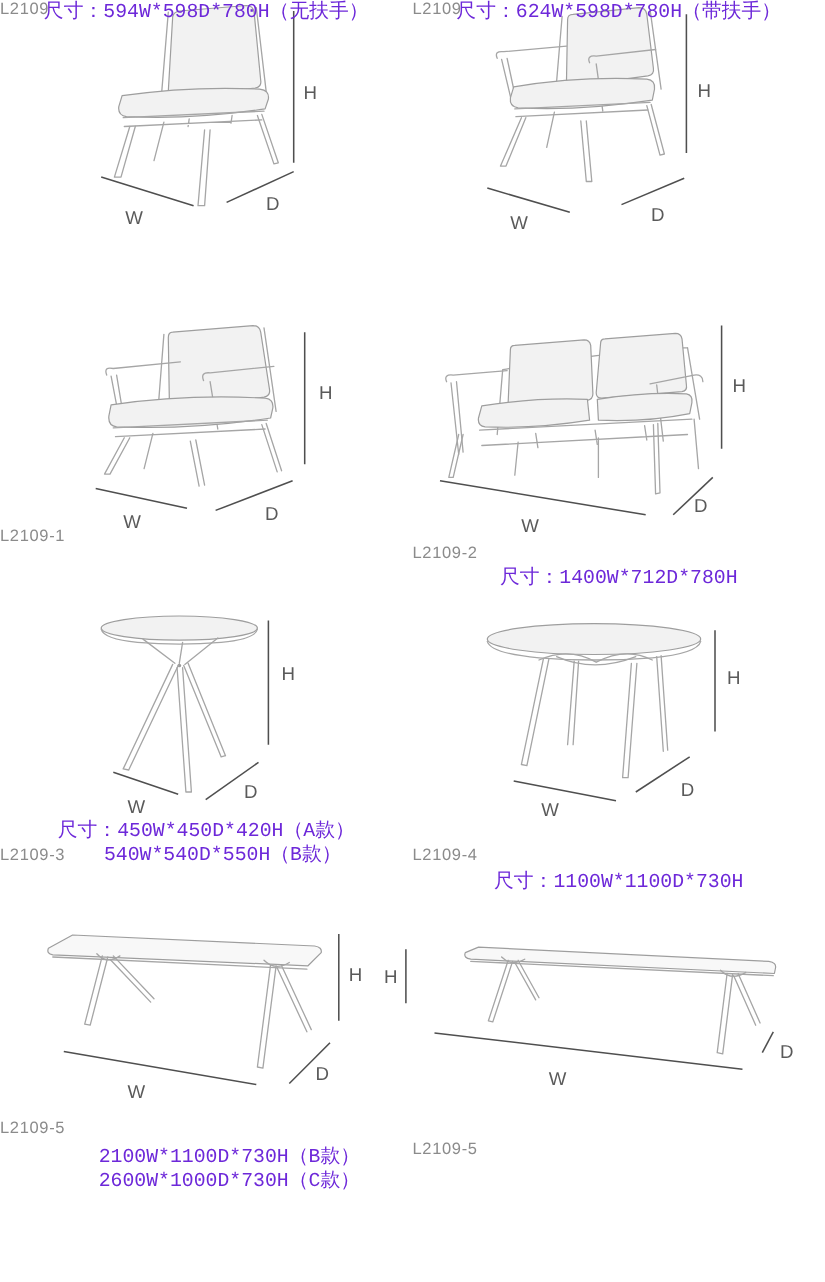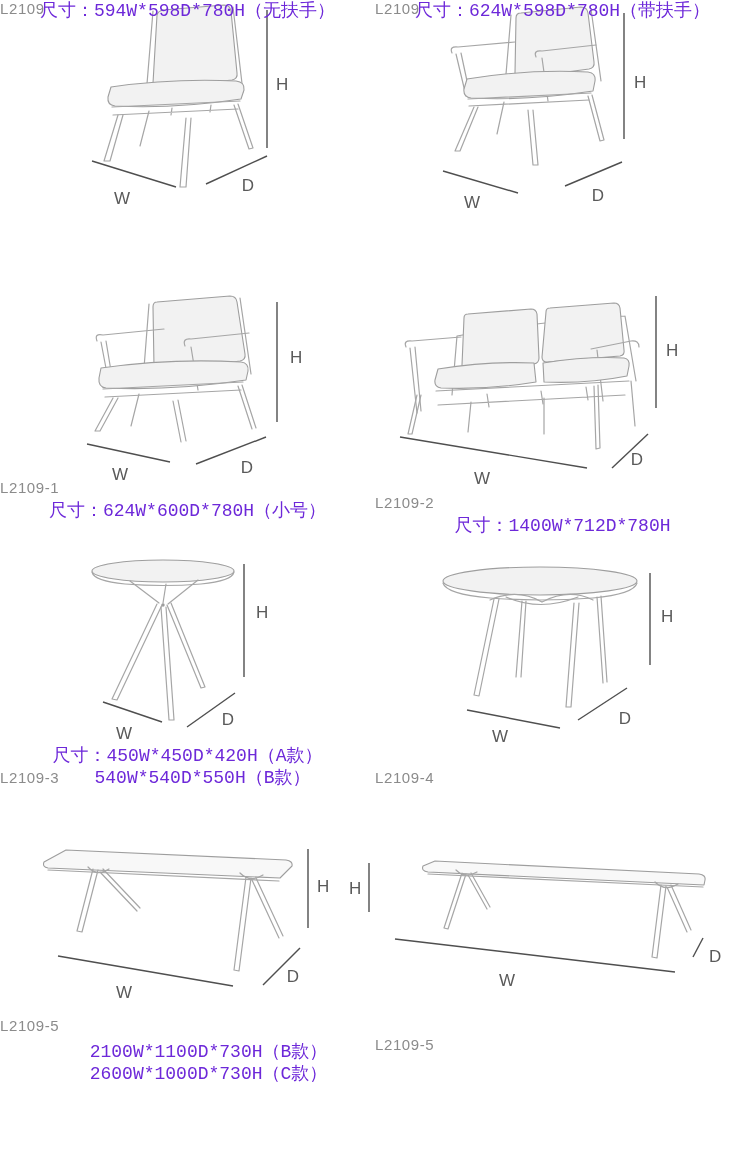--- a/index.html
+++ b/index.html
@@ -95,21 +95,20 @@
       <path class="dim" d="M87,159 L170,177"></path>
       <path class="dim" d="M196,179 L266,152"></path>
     </g>
     <text class="lbl" x="290" y="78">H</text>
     <text class="lbl" x="120" y="195" text-anchor="middle">W</text>
     <text class="lbl" x="247" y="188" text-anchor="middle">D</text>
   </svg>
   <div class="abs code" style="left:0;top:479px;width:375px">L2109-1</div>
   <div class="abs sizes" style="left:0;top:500px;width:375px">
     <div class="sblock">
-      <div class="sline">尺寸：624W*600D*780H（小号）</div>
     </div>
   </div>
 
   <svg class="abs" style="left:375px;top:285px" width="375" height="207" viewBox="0 0 375 207">
     <g>
       <path class="sk" d="M82,51 L77,110 M250,31 L261,96 M82,51 Q165,36 250,31"></path>
       <path class="cu" d="M93,29 L156,24 Q161,24 162,29 L164,73 Q164,78 159,79 L92,85 Q87,85 87,80 L89,33 Q89,29 93,29 Z"></path>
       <path class="cu" d="M175,23 L239,18 Q244,18 245,23 L249,65 Q250,70 245,71 L172,77 Q167,77 167,72 L171,27 Q171,23 175,23 Z"></path>
       <path class="sk" d="M31,62 Q28,55 37,56 L86,52 M35,63 L42,128 M40,62 L46,126"></path>
       <path class="sk" d="M216,64 L256,56 Q264,55 264,62 M222,65 L228,116"></path>
@@ -175,20 +174,23 @@
     <g>
       <path class="dim" d="M275,23 V115"></path>
       <path class="dim" d="M92,160 L185,178"></path>
       <path class="dim" d="M203,170 L252,138"></path>
     </g>
     <text class="lbl" x="286" y="72">H</text>
     <text class="lbl" x="125" y="192" text-anchor="middle">W</text>
     <text class="lbl" x="250" y="174" text-anchor="middle">D</text>
   </svg>
   <div class="abs code" style="left:375px;top:769px;width:375px">L2109-4</div>
+  <div class="abs sizes" style="left:375px;top:791px;width:375px">
+    <div class="sblock"><div class="sline">尺寸：1100W*1100D*730H</div></div>
+  </div>
 
   <svg class="abs" style="left:0;top:840px" width="375" height="175" viewBox="0 0 375 175">
     <g>
       <path class="cu2" d="M66,10 L286,20 Q293,21 292,26 L280,38 L48,28 Q42,27 44,22 Z"></path>
       <path class="sk" d="M48,30 L279,41"></path>
       <path class="sk" d="M93,29 L77,91 M98,30 L82,92 M77,91 L82,92"></path>
       <path class="sk" d="M100,32 L137,71 M103,29 L140,68"></path>
       <path class="sk" d="M88,27 Q97,37 109,29"></path>
       <path class="sk" d="M246,37 L234,130 M251,38 L239,131 M234,130 L239,131"></path>
       <path class="sk" d="M252,40 L279,98 M256,38 L283,96"></path>

